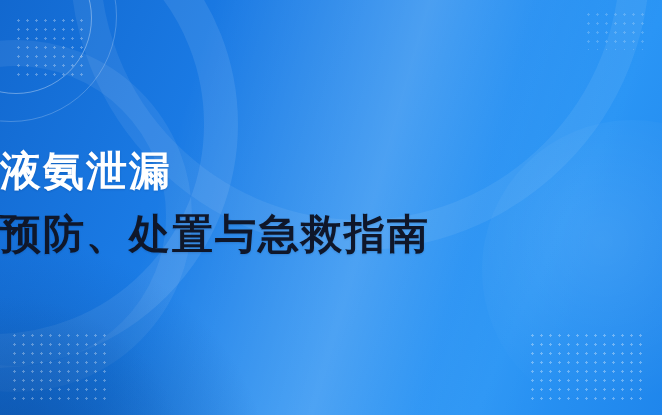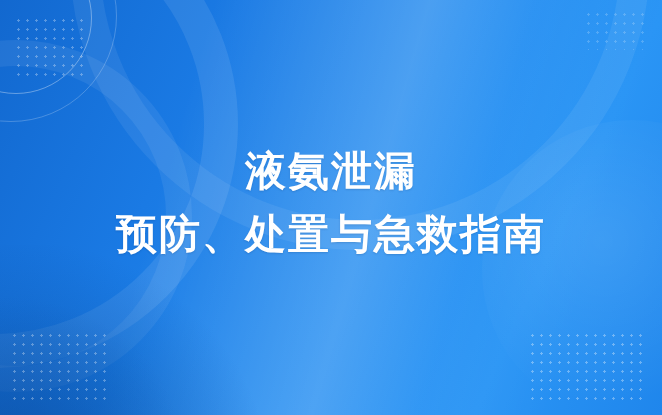--- a/index.html
+++ b/index.html
@@ -110,36 +110,36 @@
 
   
   .title-wrap {
     position: absolute;
     left: 0;
     right: 0;
     top: 0;
     bottom: 0;
     display: flex;
     flex-direction: column;
-    align-items: center;
+    align-items: flex-start;
     justify-content: center;
     padding-bottom: 18px;
     box-sizing: border-box;
     margin-top: 9px;
   }
   .title-line-1 {
     color: #ffffff;
     font-size: 41px;
     font-weight: bold;
     letter-spacing: 2px;
     line-height: 1.35;
     text-shadow: 0 1px 2px rgba(0,40,90,0.18);
   }
   .title-line-2 {
-    color: #ffffff;
+    color: #0f172a;
     font-size: 41px;
     font-weight: bold;
     letter-spacing: 2px;
     line-height: 1.35;
     margin-top: 8px;
     text-shadow: 0 1px 2px rgba(0,40,90,0.18);
   }
 </style>
 </head>
 <body>

